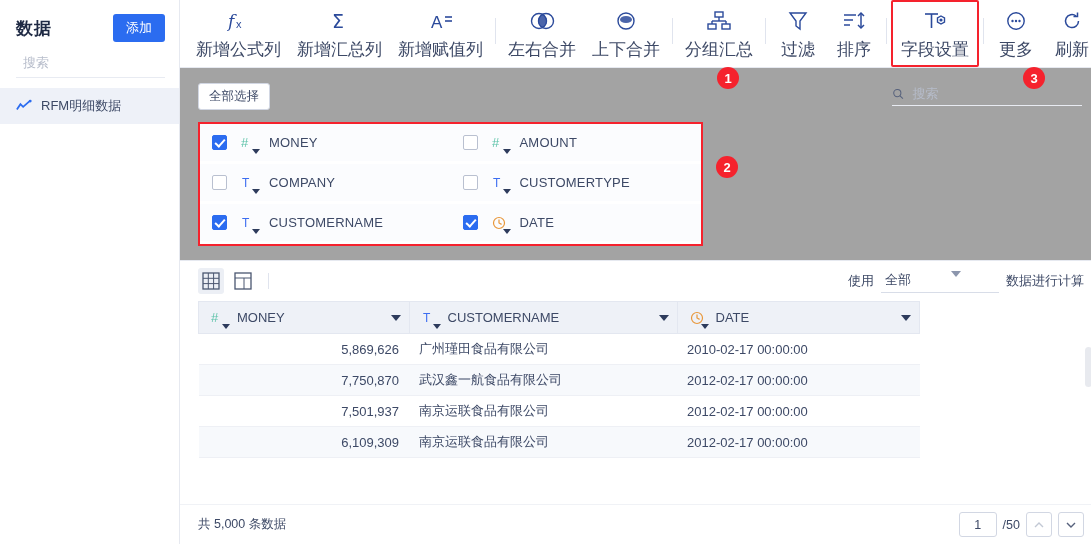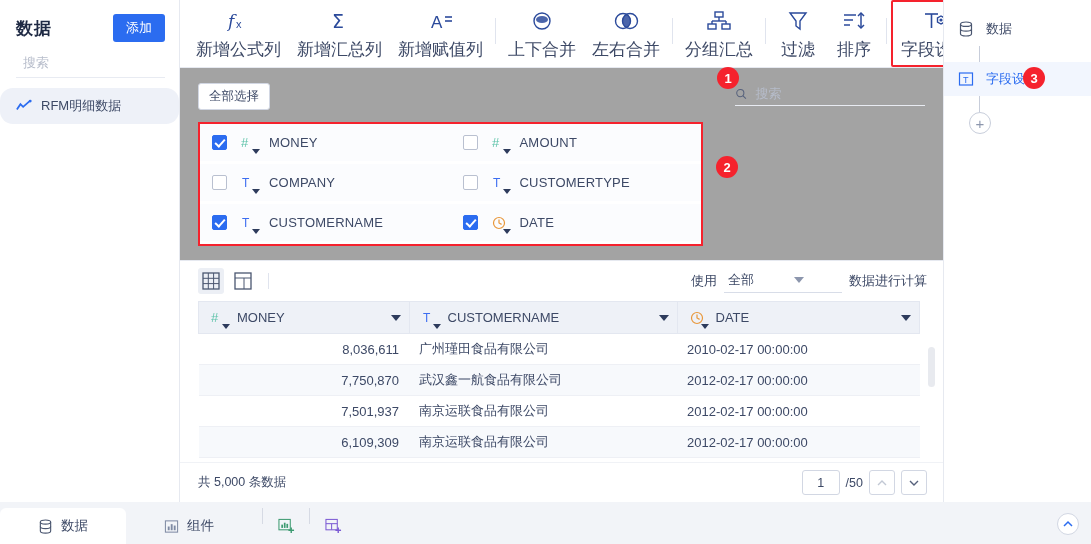--- a/index.html
+++ b/index.html
@@ -2,21 +2,21 @@
 <html><head>
 <meta charset="utf-8">
 <style>
   * { box-sizing: border-box; margin: 0; padding: 0; }
   html, body {
     width: 1091px; height: 544px;
     font-family: "Liberation Sans", "DejaVu Sans", sans-serif;
     font-size: 13px; color: #3d4966; background: #fff;
     overflow: hidden;
   }
-  .app { position: relative; width: 1091px; height: 544px; display: flex; flex-direction: column; }
+  .app { position: relative; width: 1091px; height: 544px; display: flex; }
   .body-row { display: flex; flex: 1; min-height: 0; }
 
   
   .sidebar { width: 180px; border-right: 1px solid #e6e9f0; background: #fff; flex-shrink: 0; }
   .sb-head { display: flex; align-items: center; justify-content: space-between; padding: 14px 14px 6px 16px; }
   .sb-title { font-size: 17px; font-weight: bold; color: #1f2a44; letter-spacing: 1px; }
   .btn-add {
     background: #2b6cf0; color: #fff; border: none; border-radius: 3px;
     padding: 5px 13px; font-size: 13px; cursor: pointer;
     font-family: Liberation Serif, serif;
@@ -27,21 +27,21 @@
     color: #3d4966; font-family: "Liberation Sans", sans-serif;
   }
   .sb-search input::placeholder { color: #b6bcca; }
   .dots-btn {
     width: 17px; height: 17px; border: 1px solid #c8cedb; border-radius: 50%;
     display: flex; align-items: center; justify-content: center; cursor: pointer; flex-shrink: 0;
   }
   .dots-btn span { font-size: 9px; color: #9aa2b4; line-height: 6px; letter-spacing: 0.5px; }
   .ds-item {
     display: flex; align-items: center; gap: 9px; padding: 9px 14px 9px 16px;
-    background: #eef1f8; margin-top: 10px; cursor: pointer; font-size: 13px; color: #3d4966; border-radius: 13px;
+    background: #eef1f8; margin-top: 10px; cursor: pointer; font-size: 13px; color: #3d4966;
   }
 
   
   .center { flex: 1; min-width: 0; display: flex; flex-direction: column; background: #fff; }
 
   
   .toolbar {
     display: flex; align-items: flex-start; height: 68px; border-bottom: 1px solid #e6e9f0;
     padding-left: 8px; overflow: hidden; flex-shrink: 0; background: #fff;
   }
@@ -91,21 +91,21 @@
     border-left: 4px solid transparent; border-right: 4px solid transparent; border-top: 5px solid #2d3b5c;
   }
 
   
   .table-area { flex: 1; min-height: 0; display: flex; flex-direction: column; position: relative; }
   .ta-bar { display: flex; align-items: center; height: 40px; padding: 0 16px 0 18px; gap: 6px; flex-shrink: 0; }
   .grid-btn { width: 26px; height: 26px; display: flex; align-items: center; justify-content: center; border-radius: 3px; cursor: pointer; color: #56617c; }
   .grid-btn.active { background: #eceff5; }
   .ta-sep { width: 1px; height: 16px; background: #e0e4ee; margin: 0 6px; }
   .ta-right { margin-left: auto; display: flex; align-items: center; gap: 7px; font-size: 13px; color: #3d4966; }
-  .ta-select { display: flex; align-items: center; gap: 40px; border-bottom: 1px solid #d8dde8; padding: 2px 2px 3px 4px; min-width: 118px; cursor: pointer; }
+  .ta-select { display: flex; align-items: flex-start; gap: 40px; border-bottom: 1px solid #d8dde8; padding: 2px 2px 3px 4px; min-width: 118px; cursor: pointer; }
   .ta-select .caret-dn { width: 0; height: 0; border-left: 5px solid transparent; border-right: 5px solid transparent; border-top: 6px solid #8c96ad; }
 
   .tbl-wrap { flex: 1; min-height: 0; overflow: hidden; padding: 0 16px 0 18px; position: relative; }
   table.dt { border-collapse: collapse; width: 722px; table-layout: fixed; }
   table.dt th {
     background: #eef1f7; height: 32px; font-weight: normal; font-size: 13px; color: #3d4966;
     border: 1px solid #e3e7f0; border-left: none; text-align: left; padding: 0 8px;
   }
   table.dt th:first-child { border-left: 1px solid #e3e7f0; }
   .th-in { display: flex; align-items: center; gap: 8px; }
@@ -223,36 +223,36 @@
                 <text x="3" y="18" font-family="Liberation Sans, sans-serif" font-size="17" fill="#2b4a9b">A</text>
                 <line x1="17" y1="7" x2="24" y2="7" stroke="#2b4a9b" stroke-width="1.6"></line>
                 <line x1="17" y1="11" x2="24" y2="11" stroke="#2b4a9b" stroke-width="1.6"></line>
               </svg>
           </div>
           <div class="tb-lbl">新增赋值列</div>
         </div>
         <div class="tb-sep"></div>
         <div class="tb-item">
           <div class="tb-ico">
-            <svg width="26" height="22" viewBox="0 0 26 22">
-                <circle cx="13" cy="11" r="8" fill="none" stroke="#2b4a9b" stroke-width="1.4"></circle>
-                <ellipse cx="13" cy="9.5" rx="6" ry="3.6" fill="#2b4a9b" opacity=".85"></ellipse>
-              </svg>
-          </div>
-          <div class="tb-lbl">上下合并</div>
-        </div>
-        <div class="tb-item">
-          <div class="tb-ico">
             <svg width="28" height="22" viewBox="0 0 28 22">
                 <circle cx="11" cy="11" r="7.5" fill="none" stroke="#2b4a9b" stroke-width="1.4"></circle>
                 <circle cx="18" cy="11" r="7.5" fill="none" stroke="#2b4a9b" stroke-width="1.4"></circle>
                 <path d="M14.5 4.2 A7.5 7.5 0 0 1 14.5 17.8 A7.5 7.5 0 0 1 14.5 4.2" fill="#2b4a9b" opacity=".85"></path>
               </svg>
           </div>
           <div class="tb-lbl">左右合并</div>
+        </div>
+        <div class="tb-item">
+          <div class="tb-ico">
+            <svg width="26" height="22" viewBox="0 0 26 22">
+                <circle cx="13" cy="11" r="8" fill="none" stroke="#2b4a9b" stroke-width="1.4"></circle>
+                <ellipse cx="13" cy="9.5" rx="6" ry="3.6" fill="#2b4a9b" opacity=".85"></ellipse>
+              </svg>
+          </div>
+          <div class="tb-lbl">上下合并</div>
         </div>
         <div class="tb-sep"></div>
         <div class="tb-item">
           <div class="tb-ico">
             <svg width="26" height="22" viewBox="0 0 26 22">
               <rect x="9" y="2" width="8" height="5" fill="none" stroke="#2b4a9b" stroke-width="1.4"></rect>
               <rect x="2" y="14" width="8" height="5" fill="none" stroke="#2b4a9b" stroke-width="1.4"></rect>
               <rect x="16" y="14" width="8" height="5" fill="none" stroke="#2b4a9b" stroke-width="1.4"></rect>
               <line x1="13" y1="7" x2="13" y2="11" stroke="#2b4a9b" stroke-width="1.4"></line>
               <line x1="6" y1="11" x2="20" y2="11" stroke="#2b4a9b" stroke-width="1.4"></line>
@@ -473,21 +473,21 @@
                       <span class="caret"></span>
                     </span>
                     <span>DATE</span>
                     <span class="th-caret"></span>
                   </div>
                 </th>
               </tr>
             </thead>
             <tbody>
               <tr>
-                <td class="num">8,036,611</td>
+                <td class="num">5,869,626</td>
                 <td>广州瑾田食品有限公司</td>
                 <td>2010-02-17 00:00:00</td>
               </tr>
               <tr>
                 <td class="num">7,750,870</td>
                 <td>武汉鑫一航食品有限公司</td>
                 <td>2012-02-17 00:00:00</td>
               </tr>
               <tr>
                 <td class="num">7,501,937</td>

